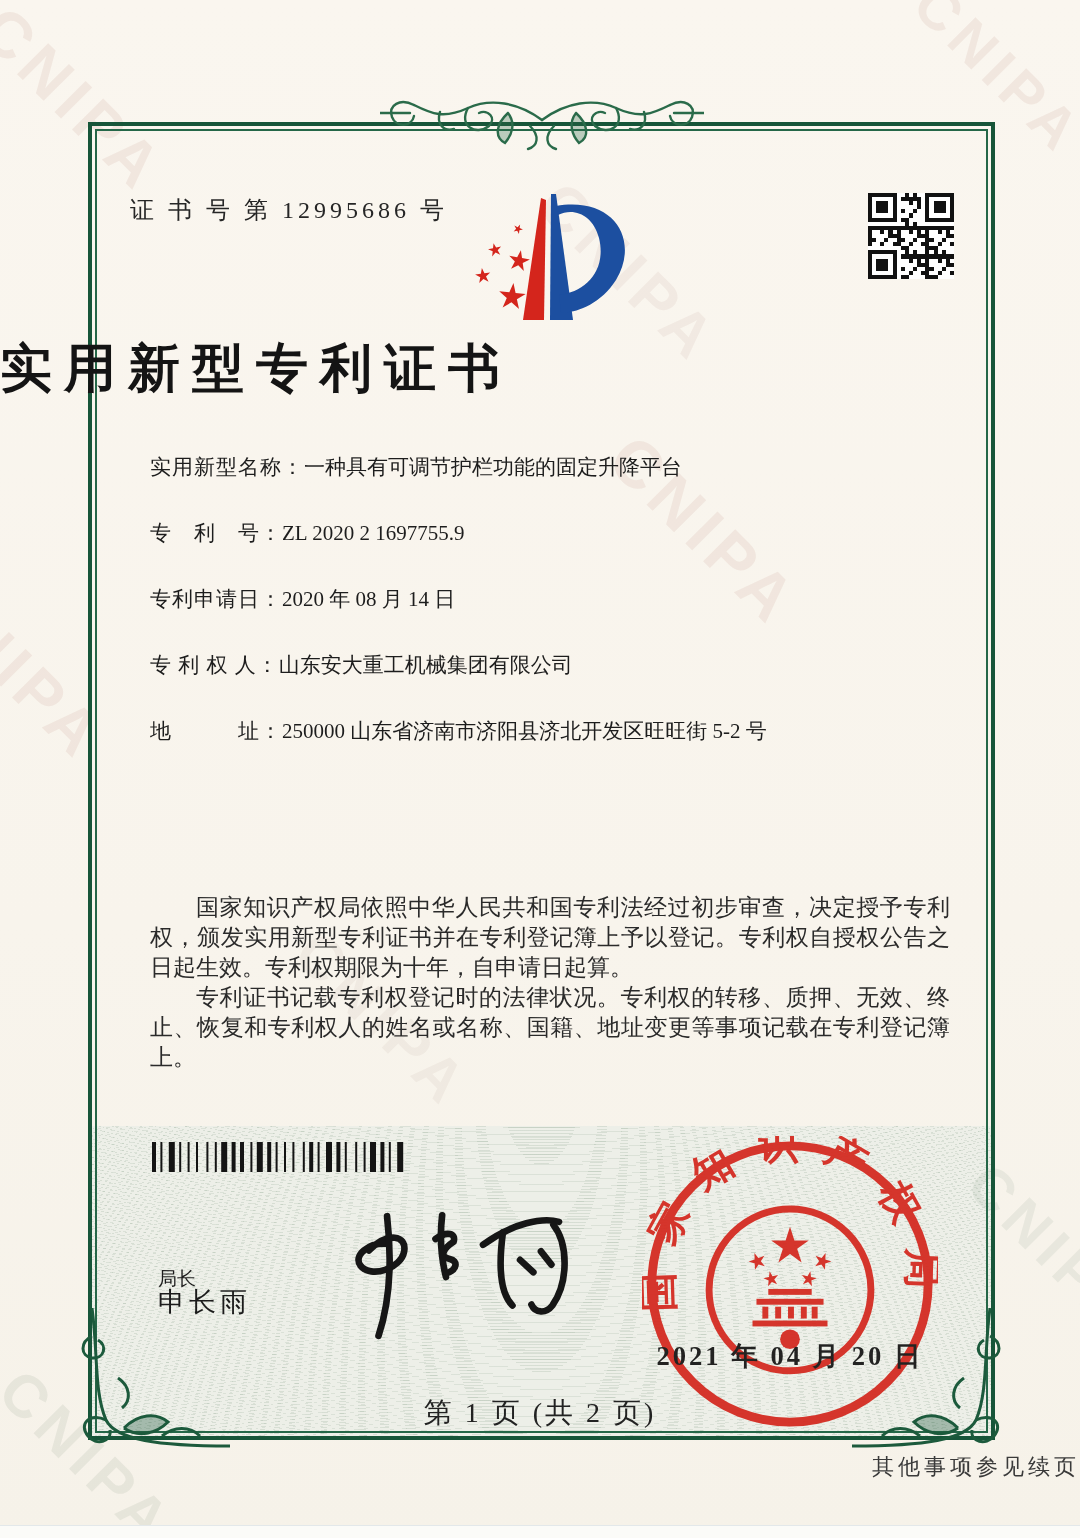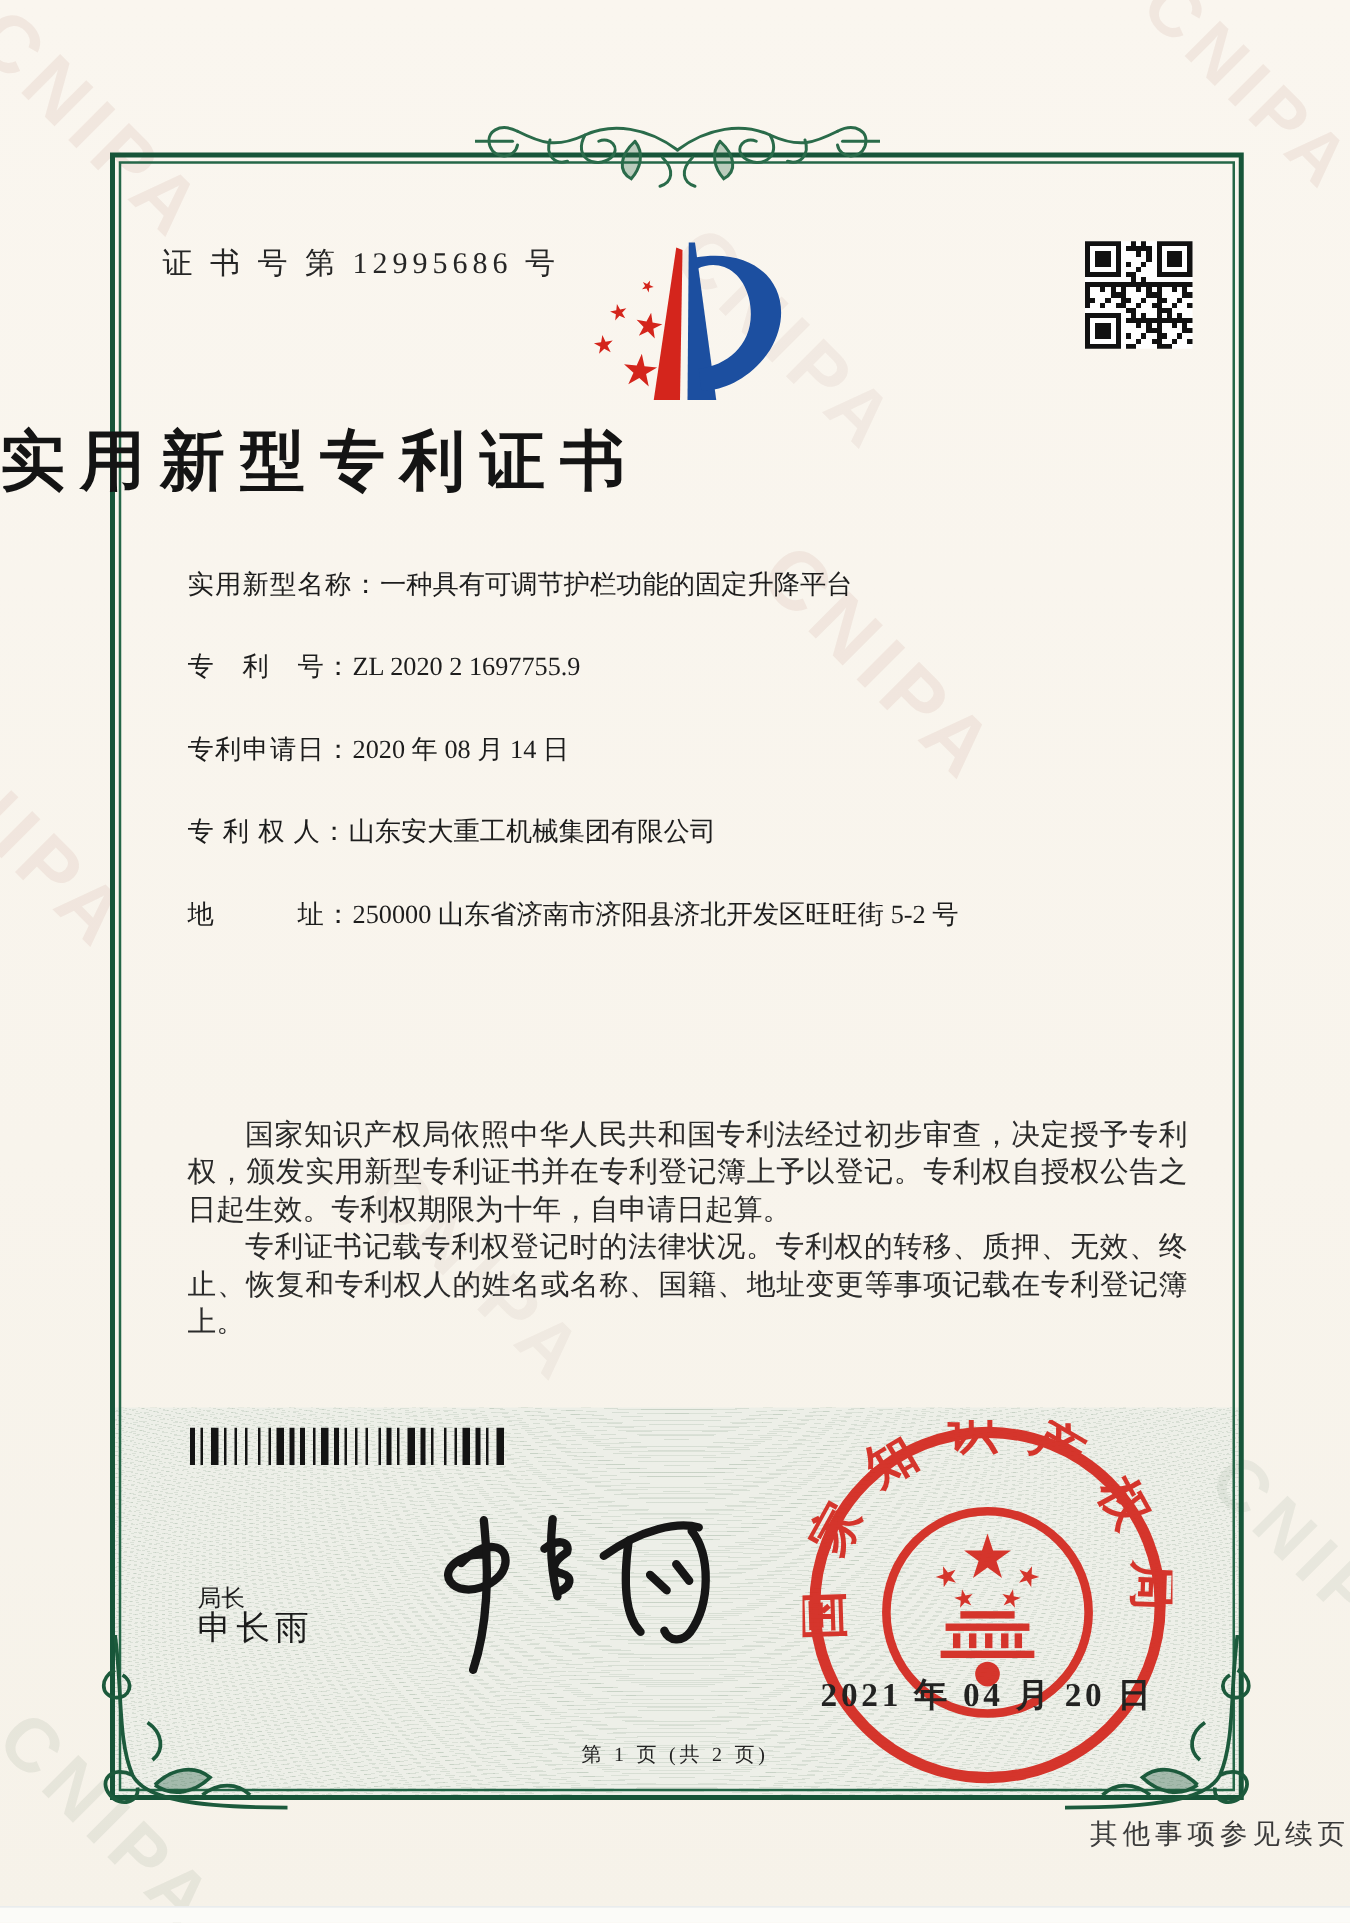--- a/index.html
+++ b/index.html
@@ -38,21 +38,21 @@
          text-align:justify;color:#2a2a2a;}
   .paras p{margin:0;text-indent:2em;}
   .barcode{left:150px;top:1142px;width:282px;height:30px;}
   .signer-title{left:158px;top:1238px;font-size:19px;
       font-family:"Liberation Sans","DejaVu Sans",sans-serif;color:#1b1b1b;margin-top:28px;}
   .signer-name{left:158px;top:1284px;font-size:27px;letter-spacing:4px;
       font-family:"Liberation Sans","DejaVu Sans",sans-serif;color:#1b1b1b;}
   .signature{left:312px;top:1198px;width:285px;height:158px;}
   .seal{left:642px;top:1136px;width:296px;height:296px;opacity:0.93;}
   .seal text{font-family:"Liberation Serif","DejaVu Serif",serif;}
-  .page-ind{left:0;right:0;top:1394px;text-align:center;font-size:16px;
+  .page-ind{left:0;right:0;top:1394px;text-align:center;font-size:28px;
             letter-spacing:3px;color:#222;}
   .cont-note{left:0;right:0;top:1452px;text-align:right;font-size:22px;
              letter-spacing:4px;color:#3a3a3a;}
   .ornament-top{left:380px;top:86px;width:324px;height:68px;}
   .corner-fl{width:172px;height:150px;}
   .corner-left{left:62px;top:1308px;}
   .corner-right{left:848px;top:1308px;transform:scaleX(-1);}
   .bottom-strip{left:0;bottom:0;width:1080px;height:12px;background:#fbfbf8;
                 border-top:1px solid #e3e8ea;}
 </style>

